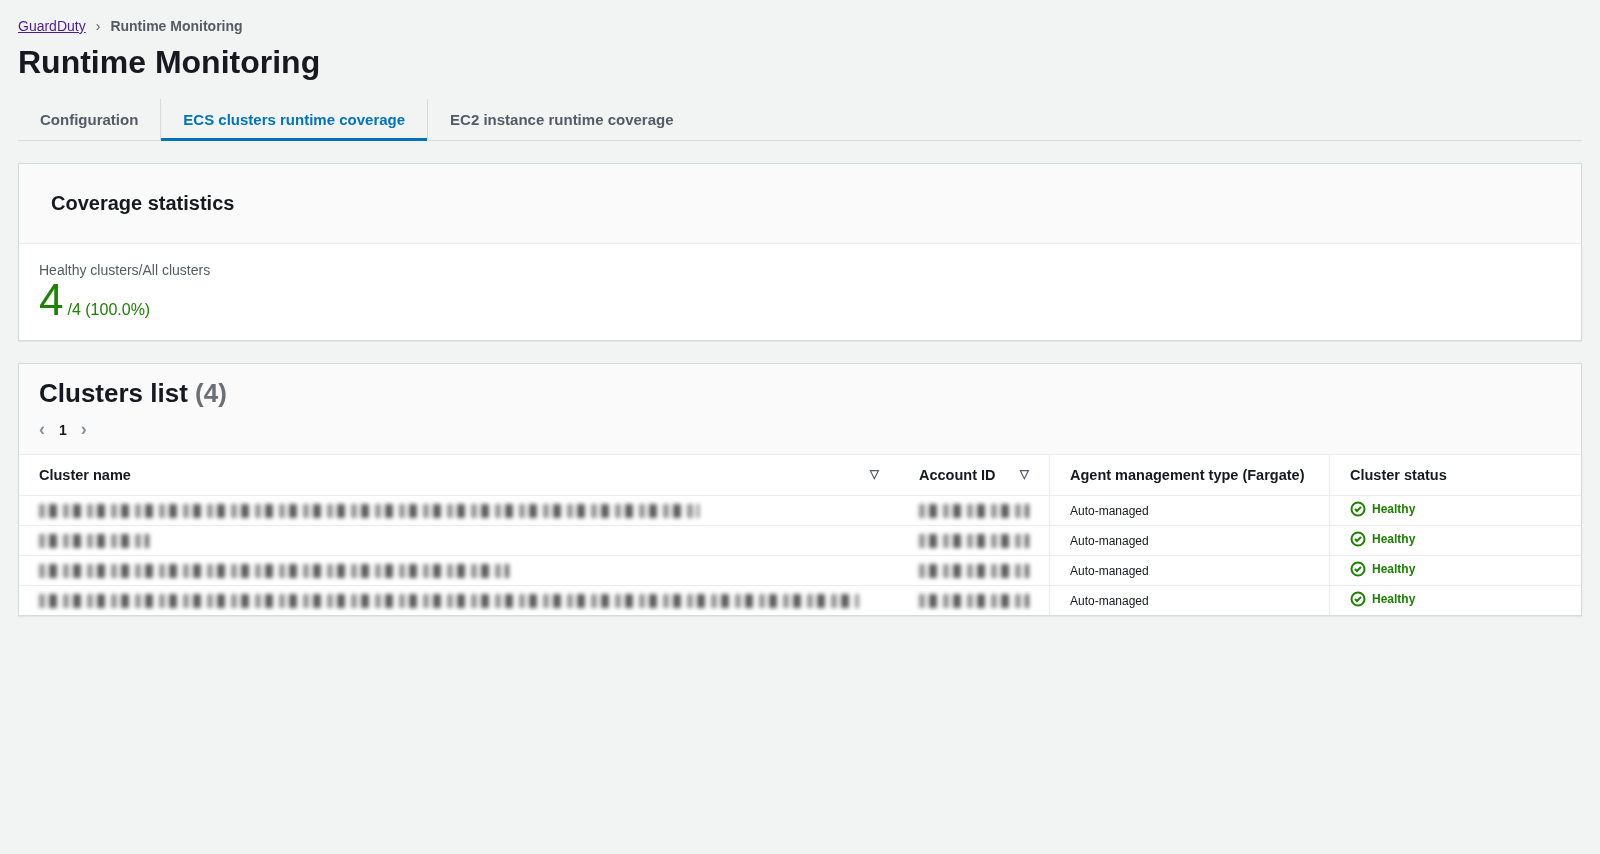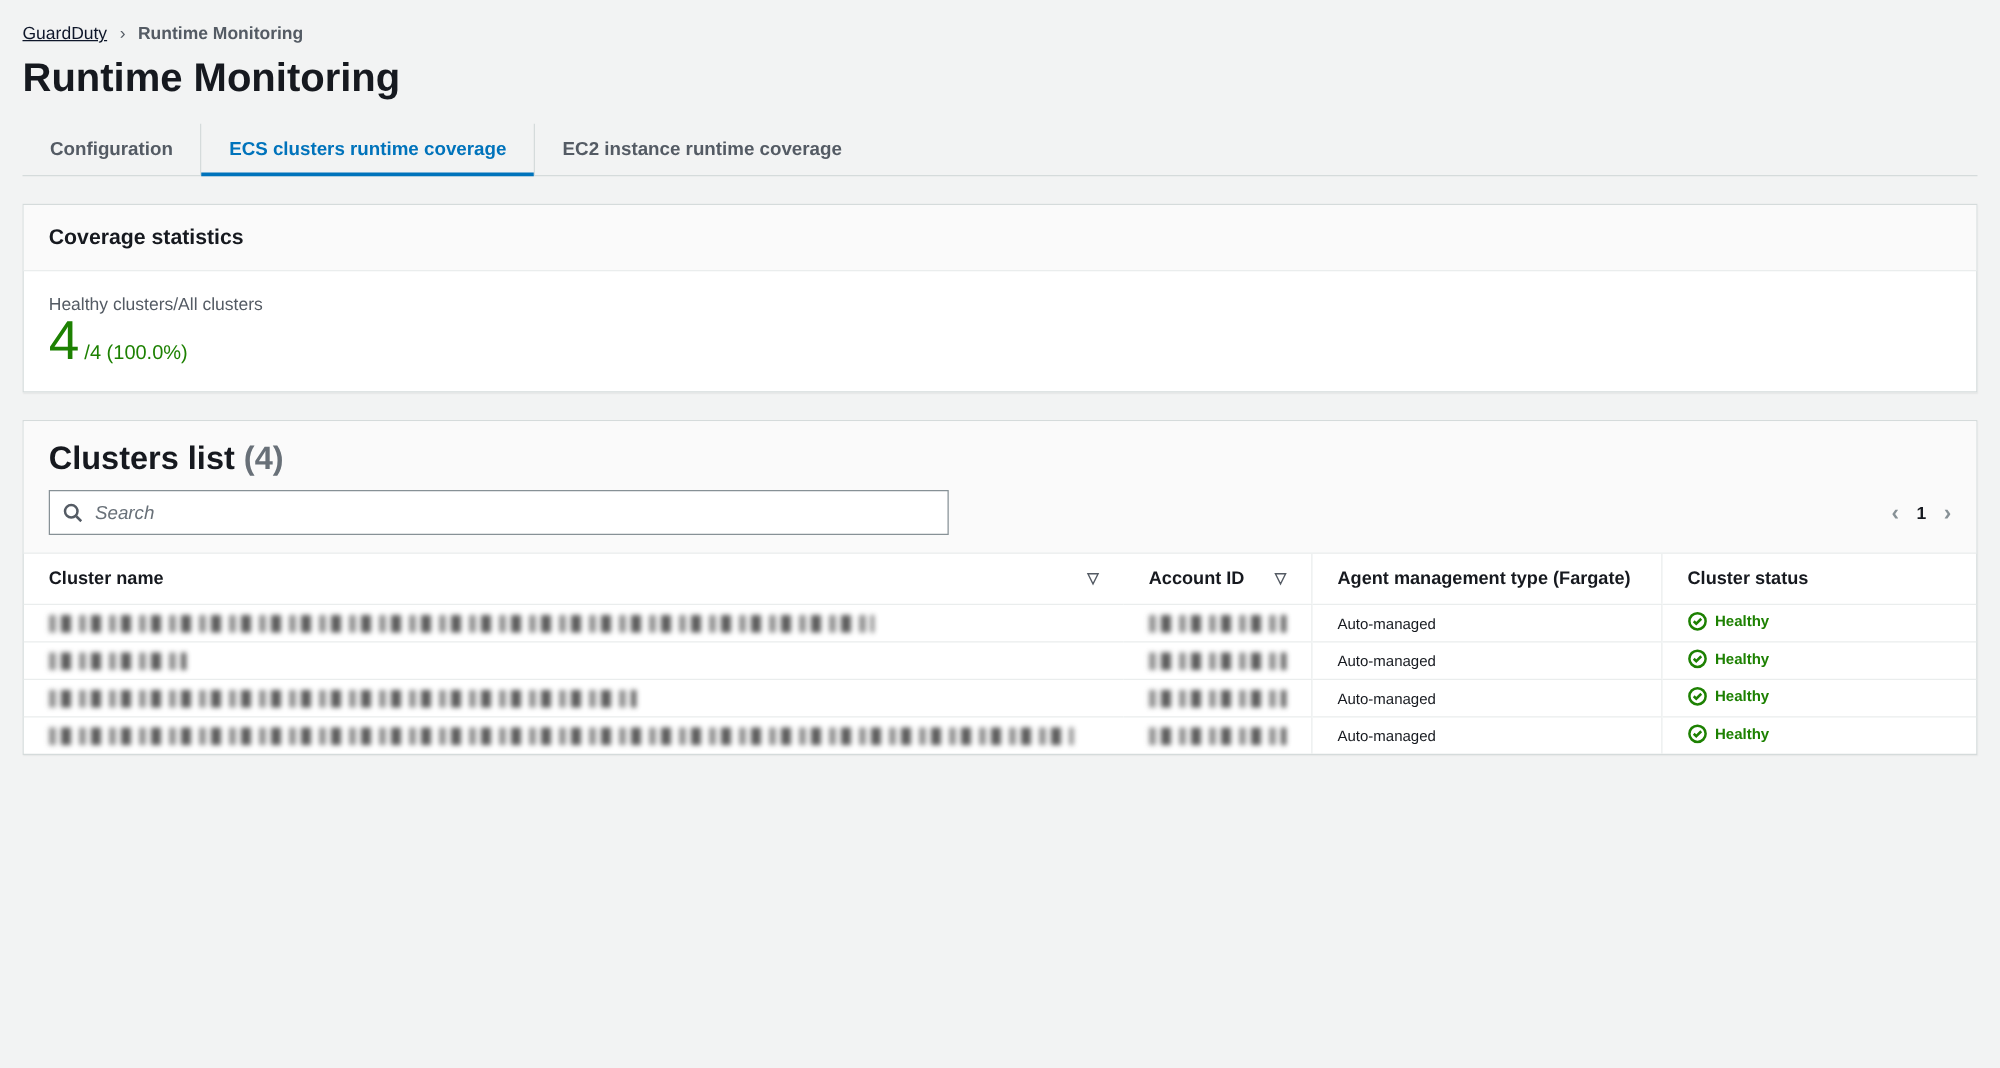--- a/index.html
+++ b/index.html
@@ -15,21 +15,21 @@
     max-width: 1600px;
   }
   .breadcrumb {
     display: flex;
     align-items: center;
     gap: 10px;
     font-size: 14px;
     margin-bottom: 10px;
   }
   .breadcrumb a {
-    color: #0f172a;
+    color: #4c1d95;
     text-decoration: underline;
     cursor: pointer;
   }
   .breadcrumb .chev {
     color: #545b64;
     font-size: 14px;
   }
   .breadcrumb .current {
     color: #545b64;
     font-weight: 600;
@@ -69,22 +69,22 @@
     border: 1px solid #d5dbdb;
     margin-bottom: 22px;
     box-shadow: 0 1px 1px rgba(0,0,0,0.05);
   }
   .panel-header {
     padding: 16px 20px;
     background: #fafafa;
     border-bottom: 1px solid #eaeded;
   }
   .panel-header h2 {
-    margin: 0;
-    font-size: 17px;
+    margin: 12px;
+    font-size: 20px;
     font-weight: 700;
   }
   .panel-body {
     padding: 18px 20px;
   }
   .stat-label {
     color: #545b64;
     font-size: 14px;
     margin-bottom: 0;
   }
@@ -242,27 +242,20 @@
   </div>
 
   <div class="panel">
     <div class="list-header-row">
       <div class="list-title">
         <span>Clusters list</span>
         <span class="count">(4)</span>
       </div>
     </div>
     <div class="search-pager-row">
-      <div class="search-box">
-        <svg width="16" height="16" viewBox="0 0 16 16" fill="none" stroke="#545b64" stroke-width="2">
-          <circle cx="7" cy="7" r="5"></circle>
-          <line x1="11" y1="11" x2="15" y2="15"></line>
-        </svg>
-        <input type="text" placeholder="Search" style="">
-      </div>
       <div class="pager">
         <span class="chev-btn">‹</span>
         <span>1</span>
         <span class="chev-btn">›</span>
       </div>
     </div>
 
     <table class="clusters">
       <thead>
         <tr>

